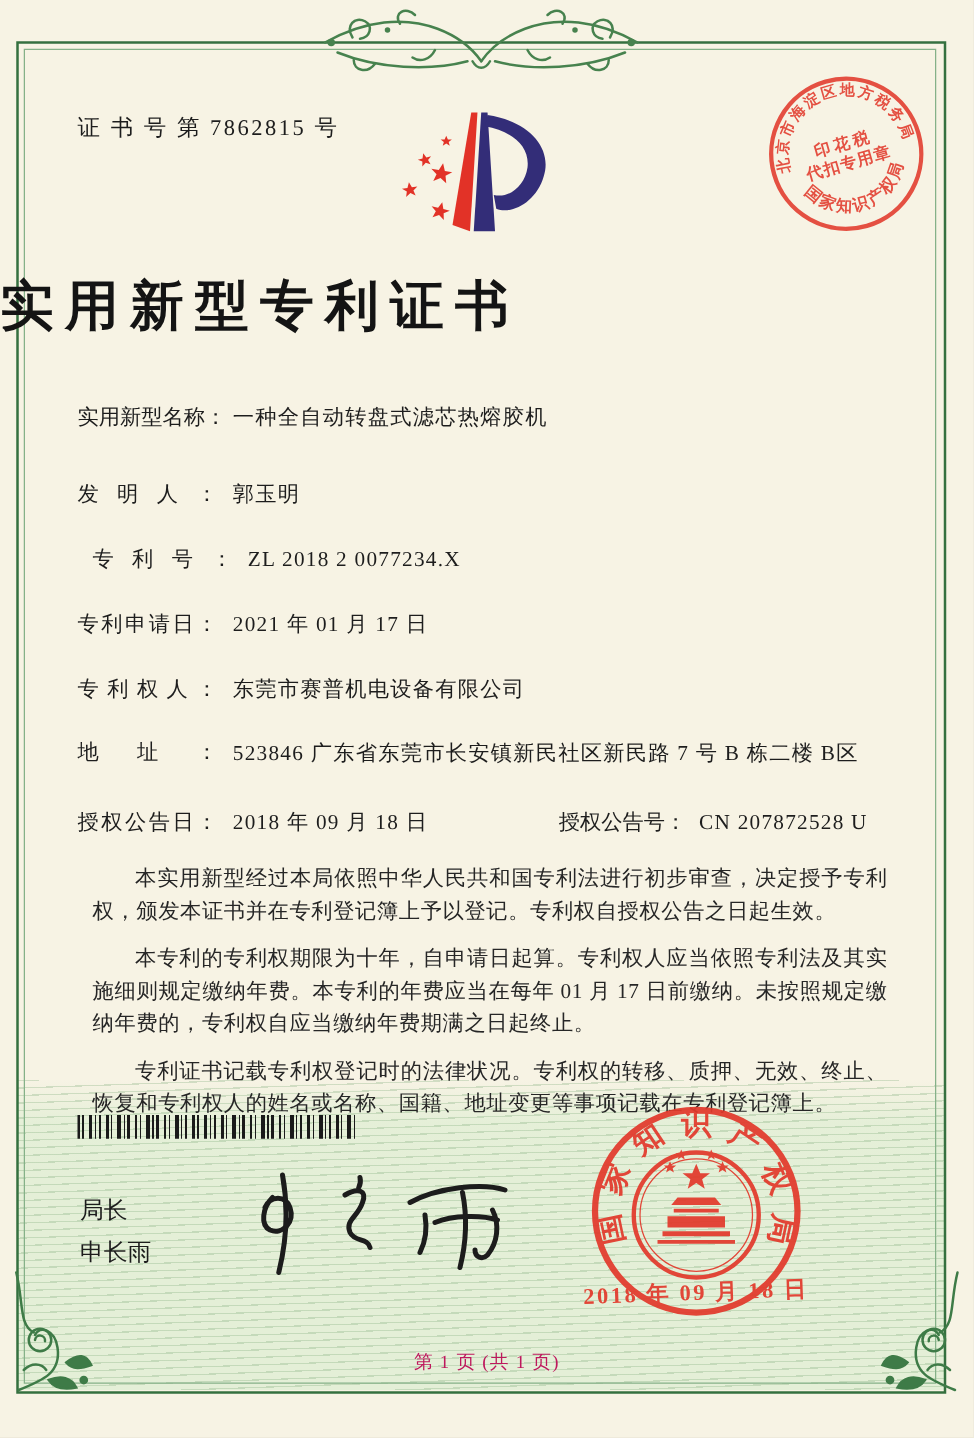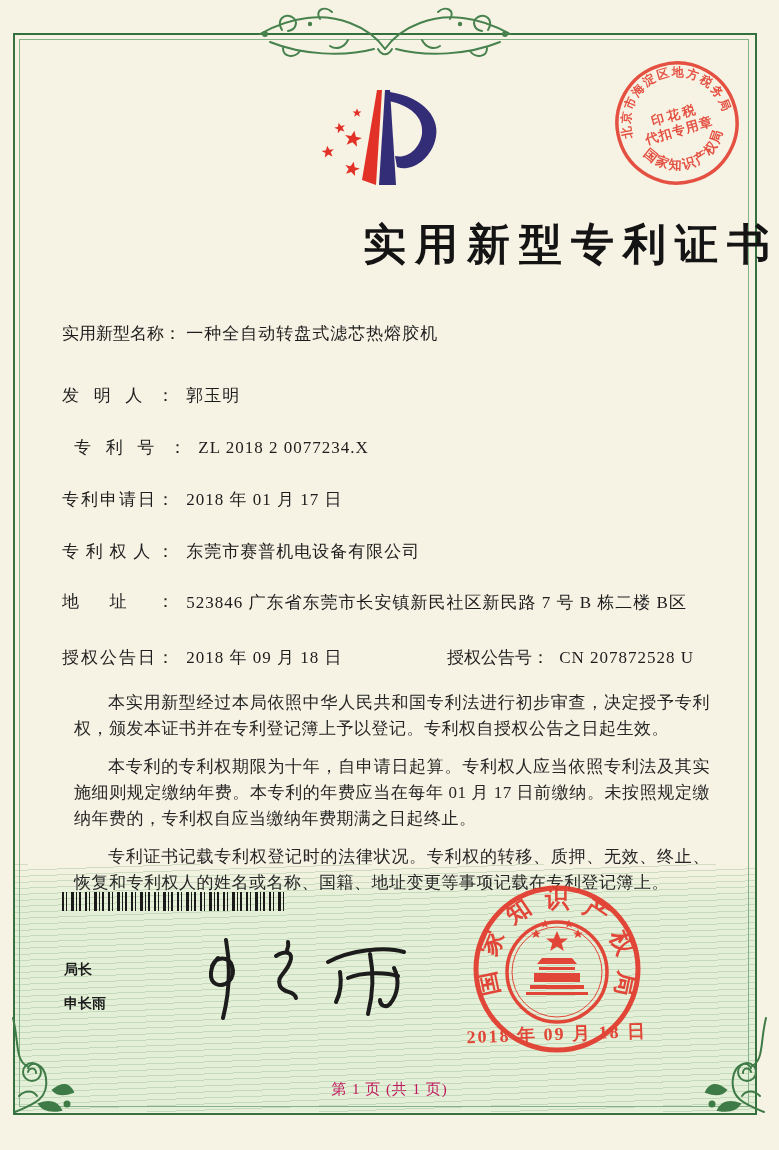--- a/index.html
+++ b/index.html
@@ -13,40 +13,40 @@
     position:absolute;left:14px;top:864px;width:742px;height:248px;z-index:1;
     background:
       repeating-linear-gradient(178deg, rgba(122,168,118,.30) 0 1px, rgba(122,168,118,0) 1px 6px),
       linear-gradient(180deg, rgba(228,239,215,0) 0, rgba(228,239,215,.95) 34px, #e4efd7 80px);
   }
   
   .frame-outer{position:absolute;left:13px;top:33px;width:740px;height:1078px;border:2px solid #35703f;z-index:2;}
   .frame-inner{position:absolute;left:19px;top:39px;width:728px;height:1066px;border:1px solid #85b188;z-index:2;}
   .abs{position:absolute;z-index:3;}
   .cert-no{left:62px;top:90px;font-size:18px;letter-spacing:2px;color:#1d1d1d;}
-  .title{left:0;top:216px;width:100%;text-align:right;font-size:43px;font-weight:600;
+  .title{left:0;top:216px;width:100%;text-align:left;font-size:43px;font-weight:600;
          letter-spacing:9px;color:#141414;margin:0;}
   .row{left:62px;font-size:17px;color:#1d1d1d;white-space:nowrap;}
   .flabel{display:inline-block;width:112px;text-align:justify;text-align-last:justify;letter-spacing:0;}
   .fvalue{display:inline-block;margin-left:8px;letter-spacing:1px;}
   .addr-val{white-space:normal;width:545px;vertical-align:top;line-height:26px;}
   .grant-no{position:absolute;left:385px;top:0;}
   .body-text{left:62px;top:678px;width:660px;font-size:17px;line-height:26px;
              text-align:justify;color:#262626;}
   .body-text p{margin:12px;text-indent:2em;letter-spacing:.5px;}
   .barcode{left:62px;top:892px;width:222px;height:19px;
     background:repeating-linear-gradient(90deg,
       #1a1a1a 0 2px, rgba(0,0,0,0) 2px 4px,
       #1a1a1a 4px 5px, rgba(0,0,0,0) 5px 9px,
       #1a1a1a 9px 12px, rgba(0,0,0,0) 12px 14px,
       #1a1a1a 14px 15px, rgba(0,0,0,0) 15px 17px,
       #1a1a1a 17px 19px, rgba(0,0,0,0) 19px 23px);
   }
   .director{left:64px;top:952px;font-family:"Liberation Sans","DejaVu Sans",sans-serif;
-            font-size:14px;font-weight:700;color:#1c1c1c;line-height:34px;}
+            font-size:19px;font-weight:400;color:#1c1c1c;line-height:34px;}
   .footer{left:0;top:1080px;width:100%;text-align:center;font-size:15px;color:#be185d;letter-spacing:1px;}
   svg{overflow:visible;}
   svg text{font-family:"Liberation Serif","DejaVu Serif",serif;}
   .seal-date{font-size:18px;font-weight:700;letter-spacing:2px;}
 </style>
 </head>
 <body>
 
 <div class="page">
 
@@ -64,20 +64,21 @@
         <path d="M48,43 C42,51 31,49 31,40"></path>
         <path d="M96,32 C92,40 84,42 78,38"></path>
         <circle cx="13" cy="26" r="3" fill="#47824e" stroke="none"></circle>
         <circle cx="58" cy="16" r="2.2" fill="#47824e" stroke="none"></circle>
       </g>
       <use href="#ornL" transform="translate(266,0) scale(-1,1)"></use>
       <path d="M126,41 C130,48 136,48 140,41"></path>
     </g>
   </svg>
 
+  <div class="abs cert-no">证 书 号 第 7862815 号</div>
 
   <svg class="abs" style="left:318px;top:84px;" width="128" height="108" viewBox="0 0 128 108">
     <g fill="#e23227">
       <path d="M59,6 L64,6 L58,101 L44,96 Z"></path>
       <g>
         <path transform="translate(39,29) scale(0.45)" d="M0,-10 2.9,-3.1 10,-3.1 4.3,1.2 6.2,8.1 0,4 -6.2,8.1 -4.3,1.2 -10,-3.1 -2.9,-3.1 Z"></path>
         <path transform="translate(22,44) scale(0.55) rotate(-15)" d="M0,-10 2.9,-3.1 10,-3.1 4.3,1.2 6.2,8.1 0,4 -6.2,8.1 -4.3,1.2 -10,-3.1 -2.9,-3.1 Z"></path>
         <path transform="translate(35,55) scale(0.85) rotate(10)" d="M0,-10 2.9,-3.1 10,-3.1 4.3,1.2 6.2,8.1 0,4 -6.2,8.1 -4.3,1.2 -10,-3.1 -2.9,-3.1 Z"></path>
         <path transform="translate(10,68) scale(0.62) rotate(-8)" d="M0,-10 2.9,-3.1 10,-3.1 4.3,1.2 6.2,8.1 0,4 -6.2,8.1 -4.3,1.2 -10,-3.1 -2.9,-3.1 Z"></path>
         <path transform="translate(34,85) scale(0.75) rotate(14)" d="M0,-10 2.9,-3.1 10,-3.1 4.3,1.2 6.2,8.1 0,4 -6.2,8.1 -4.3,1.2 -10,-3.1 -2.9,-3.1 Z"></path>
@@ -128,21 +129,21 @@
   <div class="abs row" style="top:384px;">
     <span class="flabel">发明人：</span>
     <span class="fvalue">郭玉明</span>
   </div>
   <div class="abs row" style="top:436px;margin-left:12px;">
     <span class="flabel">专利号：</span>
     <span class="fvalue">ZL 2018 2 0077234.X</span>
   </div>
   <div class="abs row" style="top:488px;">
     <span class="flabel">专利申请日：</span>
-    <span class="fvalue">2018 年 01 月 17 日</span>
+    <span class="fvalue">2021 年 01 月 17 日</span>
   </div>
   <div class="abs row" style="top:540px;">
     <span class="flabel">专利权人：</span>
     <span class="fvalue">东莞市赛普机电设备有限公司</span>
   </div>
   <div class="abs row" style="top:590px;">
     <span class="flabel">地址：</span>
     <span class="fvalue addr-val">523846 广东省东莞市长安镇新民社区新民路 7 号 B 栋二楼 B区</span>
   </div>
   <div class="abs row" style="top:646px;width:660px;">

